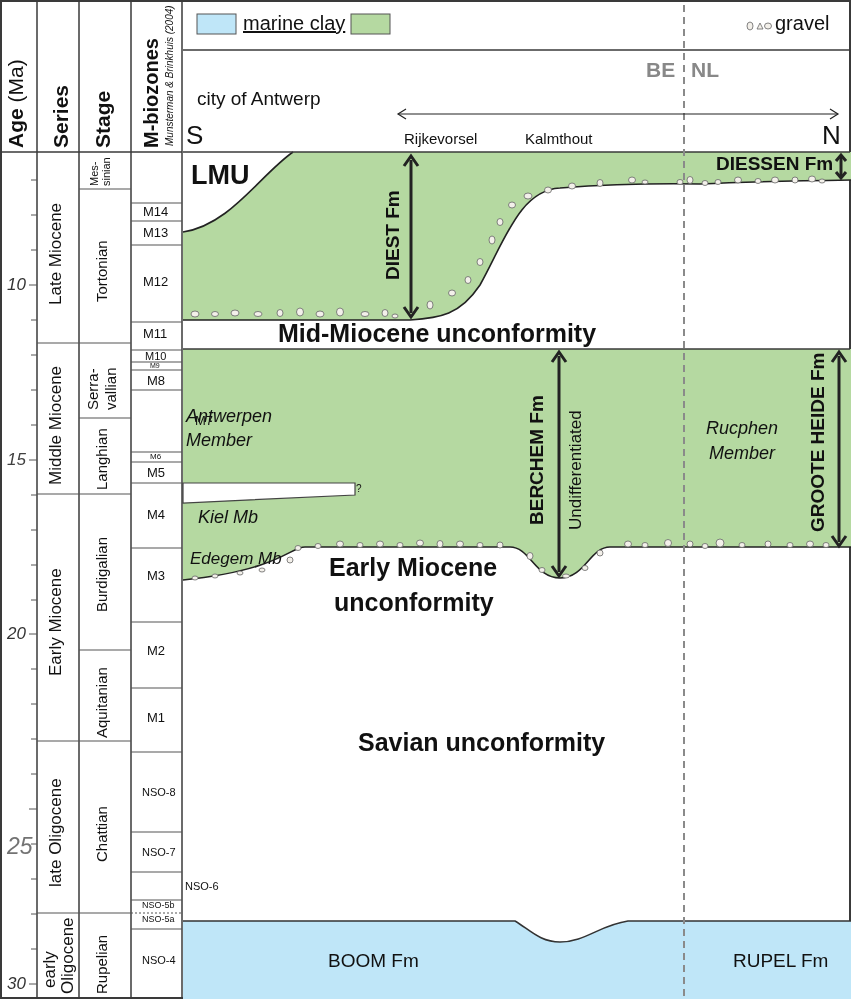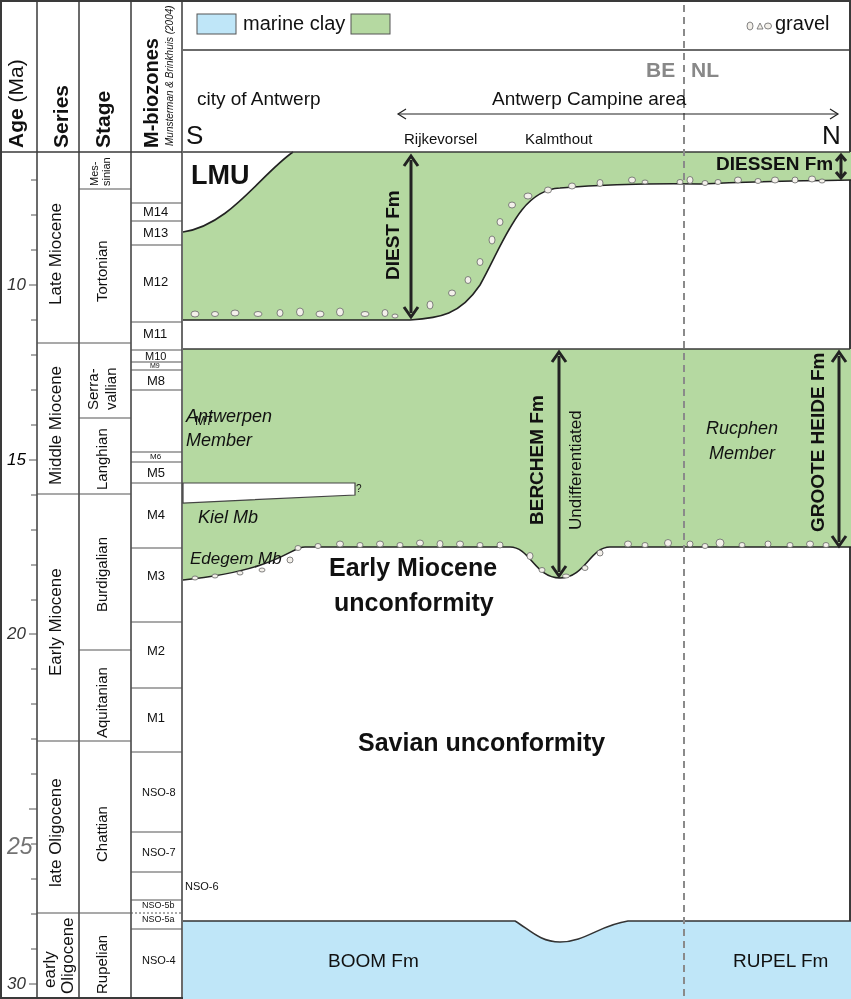--- a/index.html
+++ b/index.html
@@ -209,36 +209,35 @@
 
 <div class="lbl" style="left:4px;top:148px;transform:rotate(-90deg);transform-origin:left top;font-size:21px;font-weight:bold;">
   <span>Age</span> <span style="font-weight:normal;">(Ma)</span>
 </div>
 <div class="lbl" style="left:49px;top:148px;transform:rotate(-90deg);transform-origin:left top;font-size:21px;font-weight:bold;">Series</div>
 <div class="lbl" style="left:91px;top:148px;transform:rotate(-90deg);transform-origin:left top;font-size:21px;font-weight:bold;">Stage</div>
 <div class="lbl" style="left:140px;top:148px;transform:rotate(-90deg);transform-origin:left top;font-size:20px;font-weight:bold;">M-biozones</div>
 <div class="lbl" style="left:164px;top:146px;transform:rotate(-90deg);transform-origin:left top;font-size:10px;font-style:italic;">Munsterman &amp; Brinkhuis (2004)</div>
 
 
-<div class="lbl" style="left:243px;top:12px;font-size:20px;">marine clay</div>
+<div class="lbl" style="left:243px;top:12px;font-size:20px;text-decoration:underline;">marine clay</div>
 <div class="lbl" style="left:775px;top:12px;font-size:20px;">gravel</div>
 
 
 <div class="lbl" style="left:646px;top:58px;font-size:21px;font-weight:bold;color:#888;">BE</div>
 <div class="lbl" style="left:691px;top:58px;font-size:21px;font-weight:bold;color:#888;">NL</div>
 <div class="lbl" style="left:197px;top:88px;font-size:19px;">city of Antwerp</div>
-<div class="lbl" style="left:492px;top:88px;font-size:19px;">Antwerp Campine area</div>
 <div class="lbl" style="left:186px;top:120px;font-size:26px;">S</div>
 <div class="lbl" style="left:822px;top:120px;font-size:26px;">N</div>
 <div class="lbl" style="left:404px;top:130px;font-size:15px;">Rijkevorsel</div>
 <div class="lbl" style="left:525px;top:130px;font-size:15px;">Kalmthout</div>
 
 
 <div class="lbl" style="left:7px;top:275px;font-size:17px;font-style:italic;color:#333;">10</div>
-<div class="lbl" style="left:7px;top:450px;font-size:17px;font-style:italic;color:#000000;">15</div>
+<div class="lbl" style="left:7px;top:450px;font-size:17px;font-style:italic;color:#404040;">15</div>
 <div class="lbl" style="left:7px;top:624px;font-size:17px;font-style:italic;color:#333;">20</div>
 <div class="lbl" style="left:7px;top:833px;font-size:23px;font-style:italic;color:#737373;">25</div>
 <div class="lbl" style="left:7px;top:974px;font-size:17px;font-style:italic;color:#333;">30</div>
 
 
 <div class="lbl" style="left:46px;top:305px;transform:rotate(-90deg);transform-origin:left top;font-size:17px;">Late Miocene</div>
 <div class="lbl" style="left:46px;top:485px;transform:rotate(-90deg);transform-origin:left top;font-size:17px;">Middle Miocene</div>
 <div class="lbl" style="left:46px;top:676px;transform:rotate(-90deg);transform-origin:left top;font-size:17px;">Early Miocene</div>
 <div class="lbl" style="left:46px;top:887px;transform:rotate(-90deg);transform-origin:left top;font-size:17px;">late Oligocene</div>
 <div class="lbl" style="left:40px;top:988px;transform:rotate(-90deg);transform-origin:left top;font-size:17px;">early</div>
@@ -275,20 +274,21 @@
 <div class="lbl" style="left:142px;top:846px;font-size:11px;">NSO-7</div>
 <div class="lbl" style="left:142px;top:880px;font-size:11px;padding-left:43px;">NSO-6</div>
 <div class="lbl" style="left:142px;top:900px;font-size:9px;">NSO-5b</div>
 <div class="lbl" style="left:142px;top:914px;font-size:9px;">NSO-5a</div>
 <div class="lbl" style="left:142px;top:954px;font-size:11px;">NSO-4</div>
 
 
 <div class="lbl" style="left:191px;top:160px;font-size:27px;font-weight:bold;">LMU</div>
 <div class="lbl" style="left:382px;top:280px;transform:rotate(-90deg);transform-origin:left top;font-size:19px;font-weight:bold;">DIEST Fm</div>
 <div class="lbl" style="left:716px;top:153px;font-size:19px;font-weight:bold;">DIESSEN Fm</div>
+<div class="lbl" style="left:278px;top:319px;font-size:25px;font-weight:bold;">Mid-Miocene unconformity</div>
 <div class="lbl" style="left:186px;top:406px;font-size:18px;font-style:italic;">Antwerpen</div>
 <div class="lbl" style="left:186px;top:430px;font-size:18px;font-style:italic;">Member</div>
 <div class="lbl" style="left:356px;top:483px;font-size:10px;">?</div>
 <div class="lbl" style="left:198px;top:507px;font-size:18px;font-style:italic;">Kiel Mb</div>
 <div class="lbl" style="left:183px;top:549px;font-size:17px;font-style:italic;padding-left:7px;">Edegem Mb</div>
 <div class="lbl" style="left:526px;top:525px;transform:rotate(-90deg);transform-origin:left top;font-size:19px;font-weight:bold;">BERCHEM Fm</div>
 <div class="lbl" style="left:566px;top:530px;transform:rotate(-90deg);transform-origin:left top;font-size:17px;">Undifferentiated</div>
 <div class="lbl" style="left:706px;top:418px;font-size:18px;font-style:italic;">Rucphen</div>
 <div class="lbl" style="left:709px;top:443px;font-size:18px;font-style:italic;">Member</div>
 <div class="lbl" style="left:807px;top:532px;transform:rotate(-90deg);transform-origin:left top;font-size:19px;font-weight:bold;">GROOTE HEIDE Fm</div>

